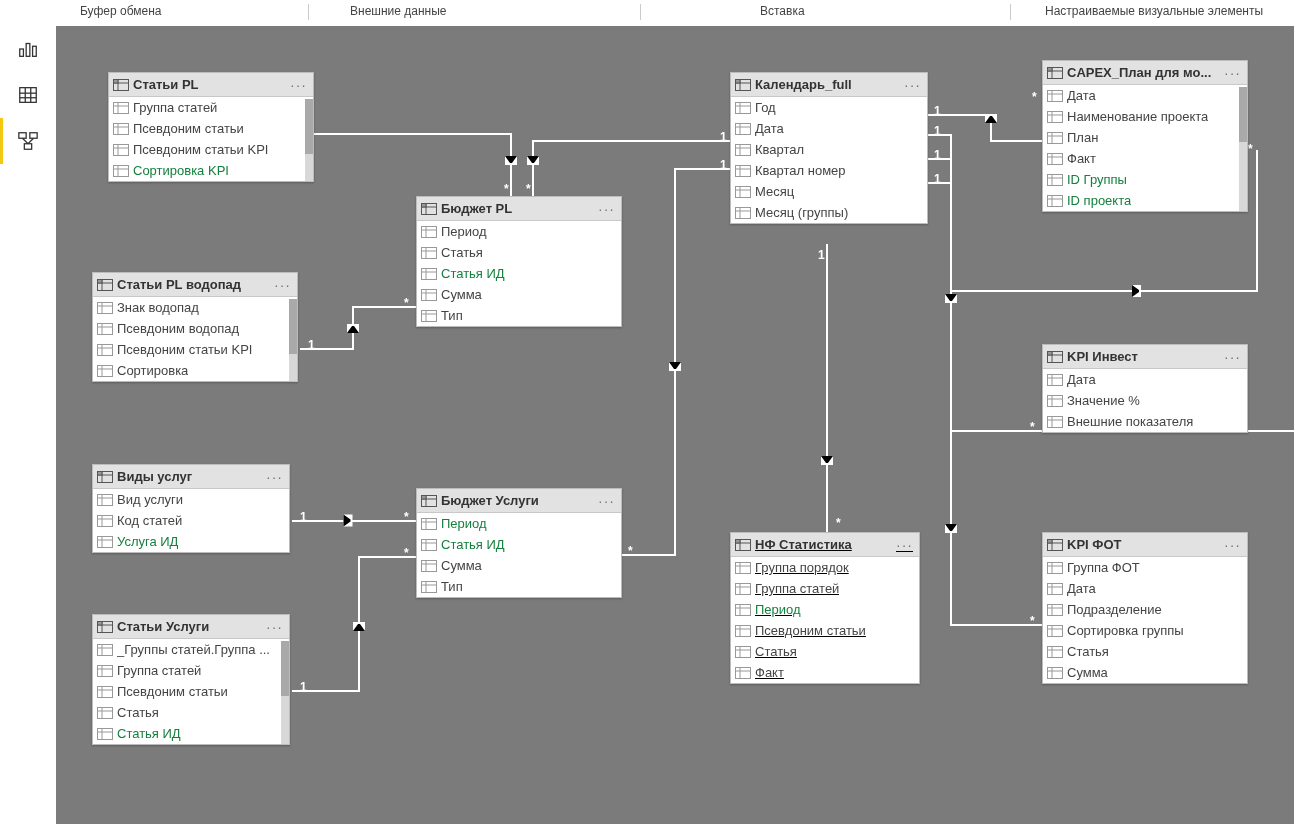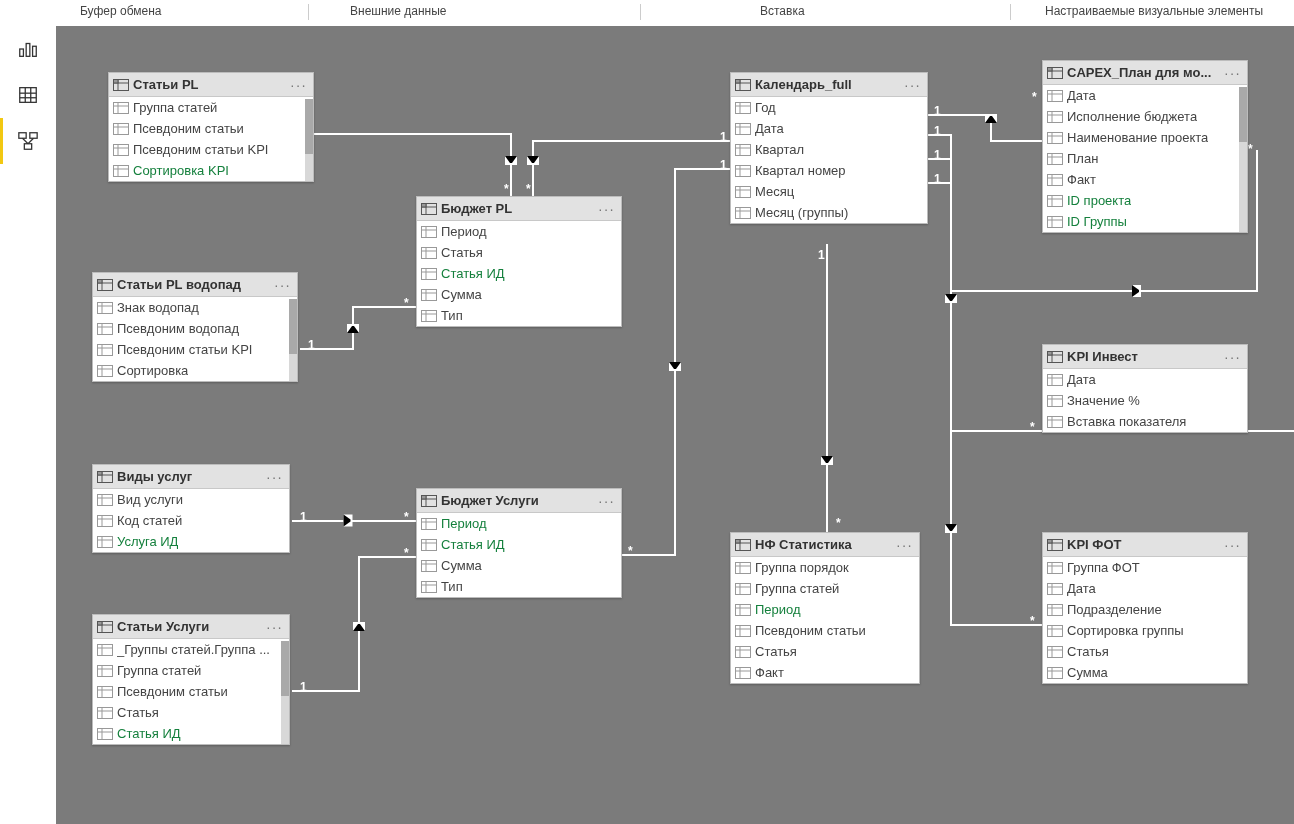--- a/index.html
+++ b/index.html
@@ -501,21 +501,21 @@
           </div>
           <div class="field">
             <svg class="ficon" viewBox="0 0 16 12">
               <rect x="0.5" y="0.5" width="15" height="11"></rect>
               <line x1="0.5" y1="4" x2="15.5" y2="4"></line>
               <line x1="5" y1="0.5" x2="5" y2="11.5"></line>
             </svg>
             <span class="label">Месяц (группы)</span>
           </div>
         </div>
-        <div class="table" style="left: 674px; top: 506px; width: 188px;">
+        <div class="table" style="left: 674px; top: 506px; width: 188px; text-decoration: underline;">
           <div class="table-head">
             <svg class="thead-icon" viewBox="0 0 16 12">
               <rect x="0.5" y="0.5" width="15" height="11"></rect>
               <line x1="0.5" y1="4" x2="15.5" y2="4"></line>
               <line x1="5" y1="0.5" x2="5" y2="11.5"></line>
               <rect class="fillcell" x="0.5" y="0.5" width="4.5" height="3.5"></rect>
             </svg>
             <span class="title">НФ Статистика</span>
             <span class="menu">···</span>
           </div>
@@ -586,28 +586,20 @@
               <line x1="5" y1="0.5" x2="5" y2="11.5"></line>
             </svg>
             <span class="label">Дата</span>
           </div>
           <div class="field">
             <svg class="ficon" viewBox="0 0 16 12">
               <rect x="0.5" y="0.5" width="15" height="11"></rect>
               <line x1="0.5" y1="4" x2="15.5" y2="4"></line>
               <line x1="5" y1="0.5" x2="5" y2="11.5"></line>
             </svg>
-            <span class="label">Исполнение бюджета</span>
-          </div>
-          <div class="field">
-            <svg class="ficon" viewBox="0 0 16 12">
-              <rect x="0.5" y="0.5" width="15" height="11"></rect>
-              <line x1="0.5" y1="4" x2="15.5" y2="4"></line>
-              <line x1="5" y1="0.5" x2="5" y2="11.5"></line>
-            </svg>
             <span class="label">Наименование проекта</span>
           </div>
           <div class="field">
             <svg class="ficon" viewBox="0 0 16 12">
               <rect x="0.5" y="0.5" width="15" height="11"></rect>
               <line x1="0.5" y1="4" x2="15.5" y2="4"></line>
               <line x1="5" y1="0.5" x2="5" y2="11.5"></line>
             </svg>
             <span class="label">План</span>
           </div>
@@ -618,29 +610,29 @@
               <line x1="5" y1="0.5" x2="5" y2="11.5"></line>
             </svg>
             <span class="label">Факт</span>
           </div>
           <div class="field dim">
             <svg class="ficon" viewBox="0 0 16 12">
               <rect x="0.5" y="0.5" width="15" height="11"></rect>
               <line x1="0.5" y1="4" x2="15.5" y2="4"></line>
               <line x1="5" y1="0.5" x2="5" y2="11.5"></line>
             </svg>
+            <span class="label">ID Группы</span>
+          </div>
+          <div class="field dim">
+            <svg class="ficon" viewBox="0 0 16 12">
+              <rect x="0.5" y="0.5" width="15" height="11"></rect>
+              <line x1="0.5" y1="4" x2="15.5" y2="4"></line>
+              <line x1="5" y1="0.5" x2="5" y2="11.5"></line>
+            </svg>
             <span class="label">ID проекта</span>
-          </div>
-          <div class="field dim">
-            <svg class="ficon" viewBox="0 0 16 12">
-              <rect x="0.5" y="0.5" width="15" height="11"></rect>
-              <line x1="0.5" y1="4" x2="15.5" y2="4"></line>
-              <line x1="5" y1="0.5" x2="5" y2="11.5"></line>
-            </svg>
-            <span class="label">ID Группы</span>
           </div>
           <div class="scroll">
             <div class="thumb"></div>
           </div>
         </div>
         <div class="table" style="left: 986px; top: 318px; width: 204px;">
           <div class="table-head">
             <svg class="thead-icon" viewBox="0 0 16 12">
               <rect x="0.5" y="0.5" width="15" height="11"></rect>
               <line x1="0.5" y1="4" x2="15.5" y2="4"></line>
@@ -665,21 +657,21 @@
               <line x1="5" y1="0.5" x2="5" y2="11.5"></line>
             </svg>
             <span class="label">Значение %</span>
           </div>
           <div class="field">
             <svg class="ficon" viewBox="0 0 16 12">
               <rect x="0.5" y="0.5" width="15" height="11"></rect>
               <line x1="0.5" y1="4" x2="15.5" y2="4"></line>
               <line x1="5" y1="0.5" x2="5" y2="11.5"></line>
             </svg>
-            <span class="label">Вставка показателя</span>
+            <span class="label">Внешние показателя</span>
           </div>
         </div>
         <div class="table" style="left: 986px; top: 506px; width: 204px;">
           <div class="table-head">
             <svg class="thead-icon" viewBox="0 0 16 12">
               <rect x="0.5" y="0.5" width="15" height="11"></rect>
               <line x1="0.5" y1="4" x2="15.5" y2="4"></line>
               <line x1="5" y1="0.5" x2="5" y2="11.5"></line>
               <rect class="fillcell" x="0.5" y="0.5" width="4.5" height="3.5"></rect>
             </svg>

